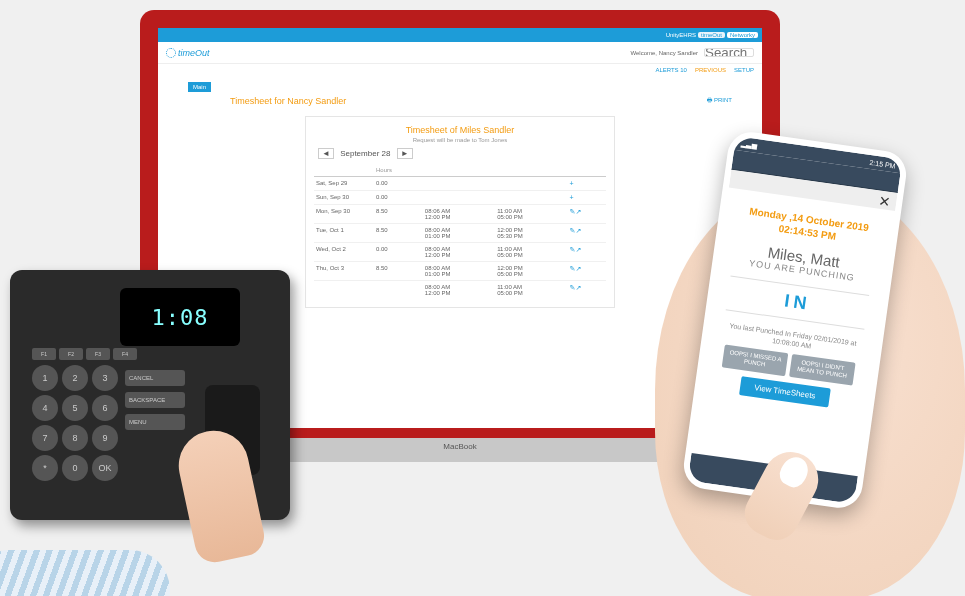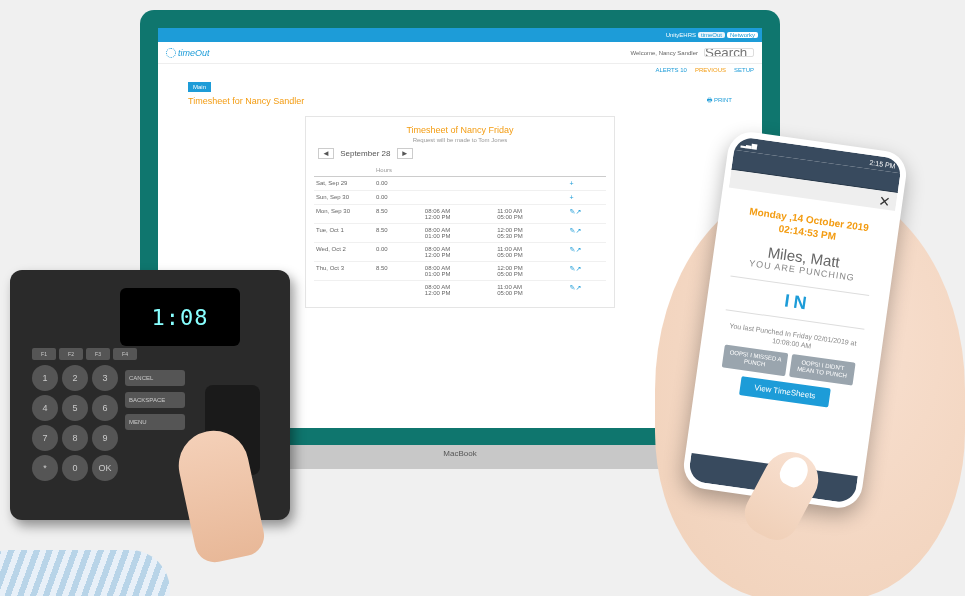--- a/index.html
+++ b/index.html
@@ -1,20 +1,20 @@
 <!DOCTYPE html>
 <html><head>
 <meta charset="utf-8">
 <style>
   * { box-sizing: border-box; margin: 0; padding: 0; font-family: Arial, sans-serif; }
   body { width: 965px; height: 596px; background: #f0f0f0; position: relative; overflow: hidden; }
 
   
   .laptop { position: absolute; left: 140px; top: 10px; width: 640px; }
-  .laptop-screen { background: #0f766e; border-radius: 14px 14px 0 0; padding: 18px 18px 17px 18px; }
+  .laptop-screen { background: #b91c1c; border-radius: 14px 14px 0 0; padding: 18px 18px 10px 18px; }
   .screen-inner { background: #fff; height: 400px; overflow: hidden; font-size: 7px; }
   .laptop-base { height: 24px; background: #c8c8c8; border-radius: 0 0 6px 6px; position: relative;}
   .laptop-base::after{content:"MacBook";position:absolute;left:50%;top:4px;transform:translateX(-50%);font-size:8px;color:#555;}
 
   .topbar { background:#1d9cd8; height:14px; display:flex; justify-content:flex-end; align-items:center; padding:0 4px; gap:2px;}
   .top-pill{background:#fff;color:#1d9cd8;font-size:6px;padding:0 3px;border-radius:2px;}
   .top-pill.active{background:#e8f4fb;}
   .top-txt{color:#fff;font-size:6px;}
 
   .header { height:22px; display:flex; align-items:center; justify-content:space-between; padding:0 8px; border-bottom:1px solid #eee;}
@@ -23,21 +23,21 @@
   .header-right{display:flex;align-items:center;gap:6px;font-size:6px;color:#666;}
   .search{width:50px;height:9px;border:1px solid #ddd;border-radius:2px;}
 
   .navbar{height:12px;display:flex;justify-content:flex-end;gap:8px;padding:0 8px;align-items:center;font-size:6px;}
   .nav-link{color:#1d9cd8;}
   .nav-link.prev{color:#f39c12;}
 
   .content{padding:6px 30px;}
   .tab{background:#1d9cd8;color:#fff;font-size:6px;padding:2px 5px;display:inline-block;}
   .title-row{display:flex;justify-content:space-between;margin-top:4px;}
-  .page-title{color:#f39c12;font-size:9px;}
+  .page-title{color:#f39c12;font-size:9px;margin-left:42px;}
   .print{color:#1d9cd8;font-size:6px;}
 
   .card{margin:10px auto 0;width:310px;border:1px solid #e5e5e5;padding:8px;}
   .card-title{text-align:center;color:#f39c12;font-size:9px;}
   .card-sub{text-align:center;color:#999;font-size:6px;margin-top:2px;}
   .date-nav{text-align:left;color:#555;font-size:8px;margin:6px 0;}
   .date-nav .arr{border:1px solid #ccc;padding:0 3px;margin:0 4px;}
 
   .ts-table{width:100%;border-collapse:collapse;font-size:6px;color:#666;}
   .ts-table td{padding:3px 2px;border-top:1px solid #f0f0f0;vertical-align:top;}
@@ -110,21 +110,21 @@
         <span class="nav-link prev">PREVIOUS</span>
         <span class="nav-link">SETUP</span>
       </div>
       <div class="content">
         <span class="tab">Main</span>
         <div class="title-row">
           <span class="page-title">Timesheet for Nancy Sandler</span>
           <span class="print">🖶 <span>PRINT</span></span>
         </div>
         <div class="card">
-          <div class="card-title">Timesheet of Nancy Friday</div>
+          <div class="card-title">Timesheet of Miles Sandler</div>
           <div class="card-sub">Request will be made to Tom Jones</div>
           <div class="date-nav">
             <span class="arr">◄</span>
             <span>September 28</span>
             <span class="arr">►</span>
           </div>
           <table class="ts-table">
             <thead>
                 <tr>
                   <th class="day"></th>

